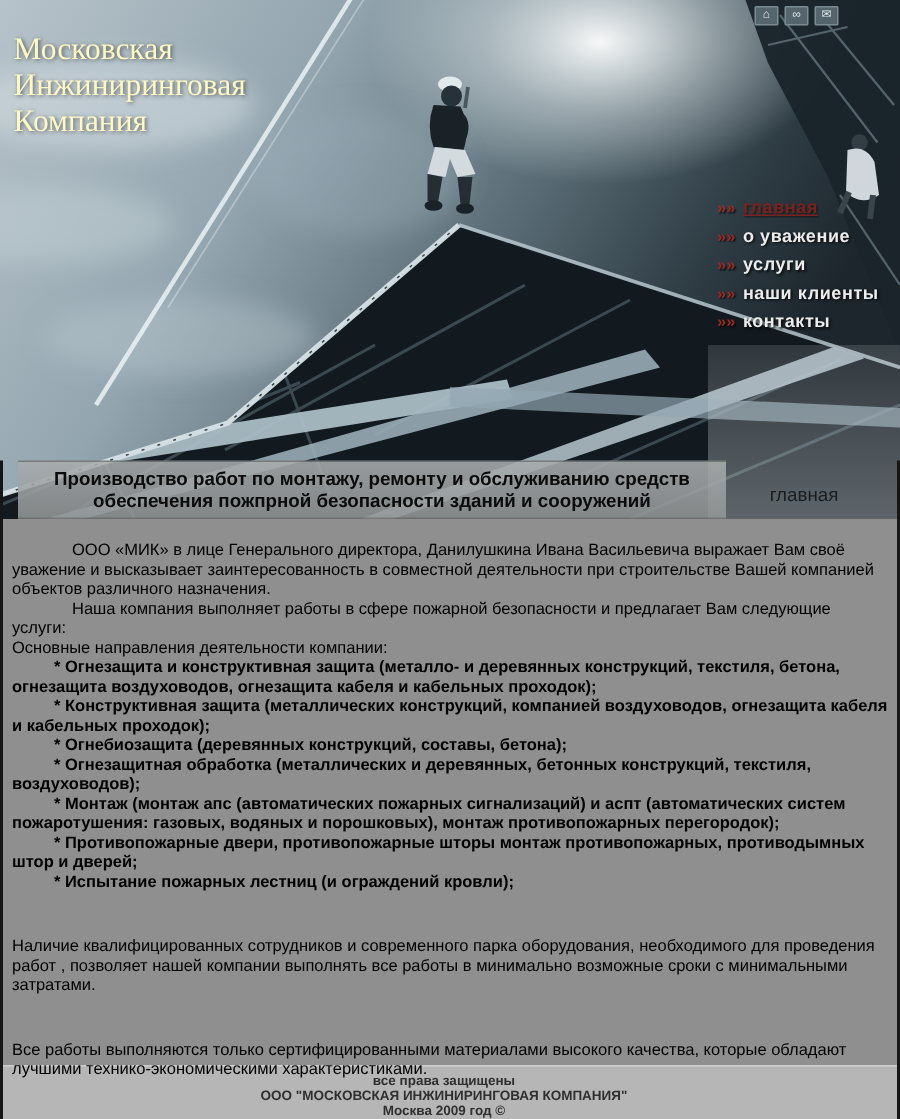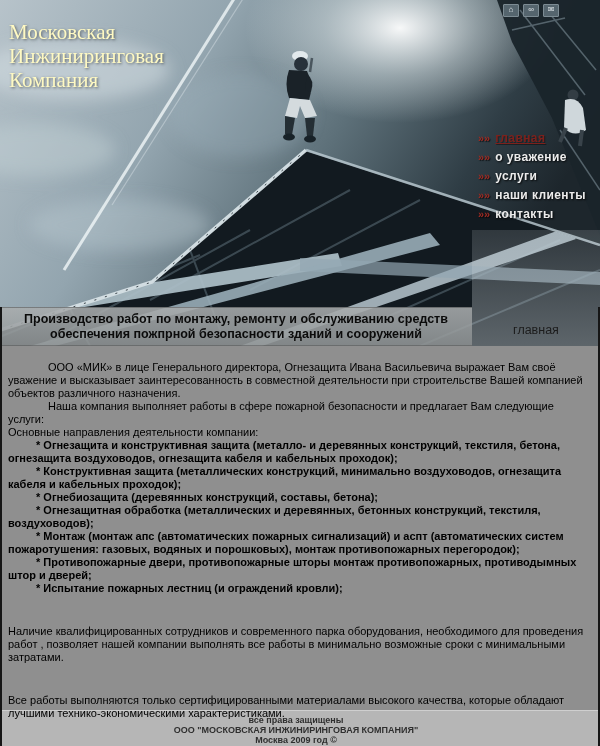--- a/index.html
+++ b/index.html
@@ -31,21 +31,21 @@
     color:var(--nav-text,#ececec);font-size:12px;font-weight:bold;letter-spacing:.4px;
     text-shadow:1px 1px 2px rgba(0,0,0,.85);
   }
   .nav-label.active{color:var(--nav-active,#7d211c);text-decoration:underline;text-shadow:1px 1px 1px rgba(0,0,0,.4);}
   
   .right-band{
     position:absolute;right:0;bottom:0;width:128px;height:116px;
     background:linear-gradient(rgba(206,214,218,.16),rgba(206,214,218,.40));
   }
   .banner{
-    position:absolute;left:0;bottom:0;width:472px;height:39px;box-sizing:border-box;
+    position:absolute;left:12px;bottom:0;width:472px;height:39px;box-sizing:border-box;
     background:linear-gradient(rgba(168,172,173,.88),rgba(146,150,151,.88));
     border-top:1px solid rgba(70,70,70,.35);border-bottom:1px solid rgba(55,55,55,.45);
     display:flex;align-items:center;justify-content:center;
   }
   .banner-title{
     color:var(--banner-text,#0b0b0b);font-size:12.5px;font-weight:bold;line-height:15px;
     text-align:center;padding:0 14px;
   }
   .banner-tab{
     position:absolute;right:0;bottom:9px;width:128px;text-align:center;
@@ -204,29 +204,29 @@
       </nav>
 
     <div class="right-band"></div>
     <div class="banner">
       <div class="banner-title">Производство работ по монтажу, ремонту и обслуживанию средств обеспечения пожпрной безопасности зданий и сооружений</div>
     </div>
     <div class="banner-tab">главная</div>
   </div>
 
   <div class="content">
-    <p class="para indent">ООО «МИК» в лице Генерального директора, Огнезащита Ивана Васильевича выражает Вам своё уважение и высказывает заинтересованность в совместной деятельности при строительстве Вашей компанией объектов различного назначения.</p>
+    <p class="para indent">ООО «МИК» в лице Генерального директора, Данилушкина Ивана Васильевича выражает Вам своё уважение и высказывает заинтересованность в совместной деятельности при строительстве Вашей компанией объектов различного назначения.</p>
     <p class="para indent">Наша компания выполняет работы в сфере пожарной безопасности и предлагает Вам следующие услуги:</p>
     <p class="para">Основные направления деятельности компании:</p>
 
     <div class="services">
 
         <p class="service">* Огнезащита и конструктивная защита (металло- и деревянных конструкций, текстиля, бетона, огнезащита воздуховодов, огнезащита кабеля и кабельных проходок);</p>
 
-        <p class="service">* Конструктивная защита (металлических конструкций, минимально воздуховодов, огнезащита кабеля и кабельных проходок);</p>
+        <p class="service">* Конструктивная защита (металлических конструкций, компанией воздуховодов, огнезащита кабеля и кабельных проходок);</p>
 
         <p class="service">* Огнебиозащита (деревянных конструкций, составы, бетона);</p>
 
         <p class="service">* Огнезащитная обработка (металлических и деревянных, бетонных конструкций, текстиля, воздуховодов);</p>
 
         <p class="service">* Монтаж (монтаж апс (автоматических пожарных сигнализаций) и аспт (автоматических систем пожаротушения: газовых, водяных и порошковых), монтаж противопожарных перегородок);</p>
 
         <p class="service">* Противопожарные двери, противопожарные шторы монтаж противопожарных, противодымных штор и дверей;</p>
 
         <p class="service">* Испытание пожарных лестниц (и ограждений кровли);</p>

